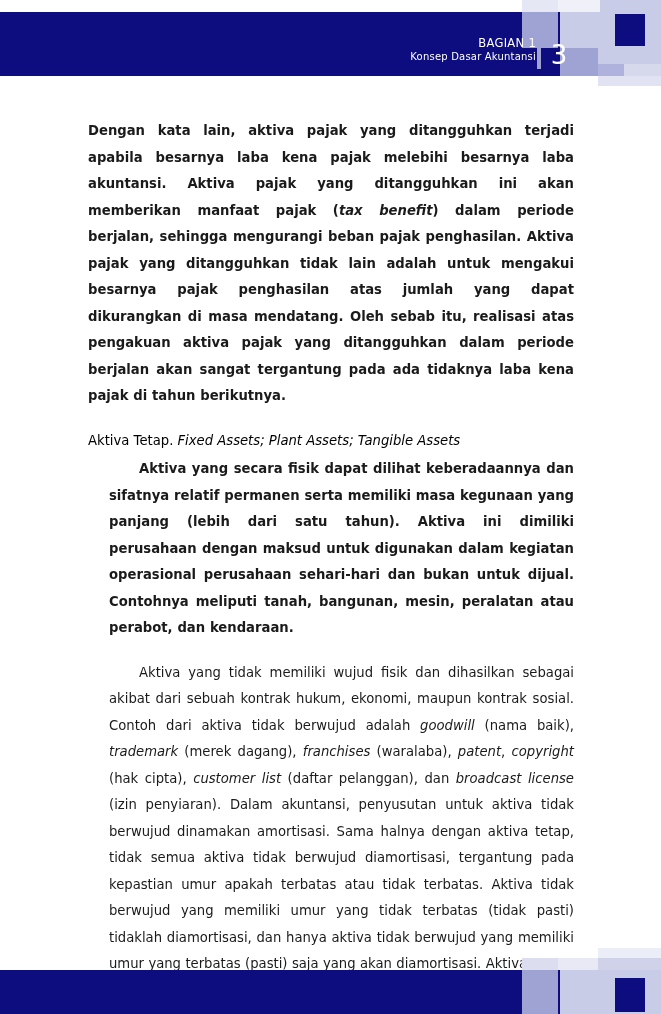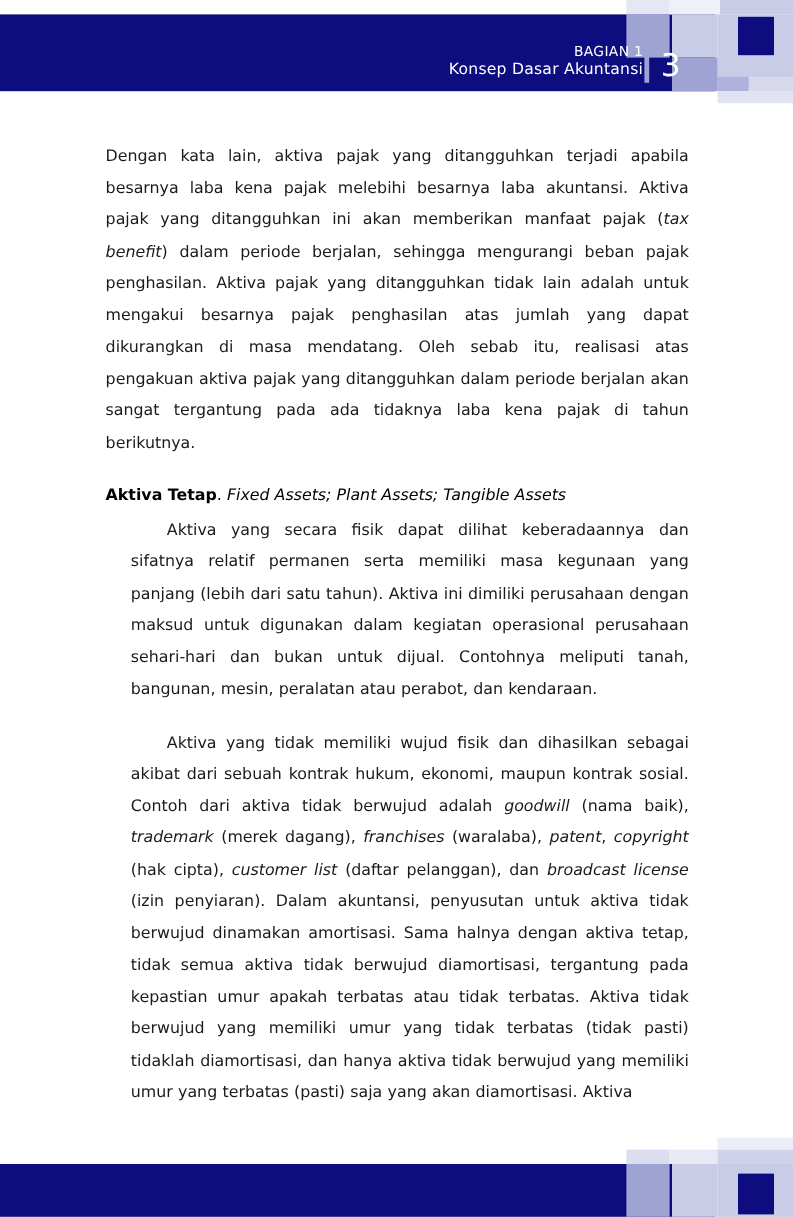--- a/index.html
+++ b/index.html
@@ -38,21 +38,21 @@
     text-align: right;
     color: #ffffff;
     line-height: 1.28;
   }
   .hdr-line1 {
     font-size: 11.5px;
     letter-spacing: 0.3px;
     display: block;
   }
   .hdr-line2 {
-    font-size: 13px;
+    font-size: 10px;
     letter-spacing: 0.2px;
     display: block;
   }
   .hdr-sep {
     position: absolute;
     left: 537px;
     top: 42px;
     width: 4px;
     height: 27px;
     background: #9ea2d4;
@@ -100,30 +100,31 @@
     text-align: justify;
     text-justify: inter-word;
     word-spacing: 0.2px;
   }
   p.indent {
     text-indent: 30px;
     margin-left: 21px;
   }
   p.gap-after {
     margin-bottom: 18px;
+    font-weight: bold;
   }
   h3.section {
     margin: 0 0 2px 0;
     font-size: 13.2px;
     line-height: 26.5px;
     color: #000000;
     font-weight: normal;
   }
   h3.section .bold {
-    font-weight: bold;
+    font-weight: normal;
   }
   h3.section .ital {
     font-style: italic;
   }
   .ital { font-style: italic; text-align: center; }
 
   
   .footer {
     position: absolute;
     left: 0;

